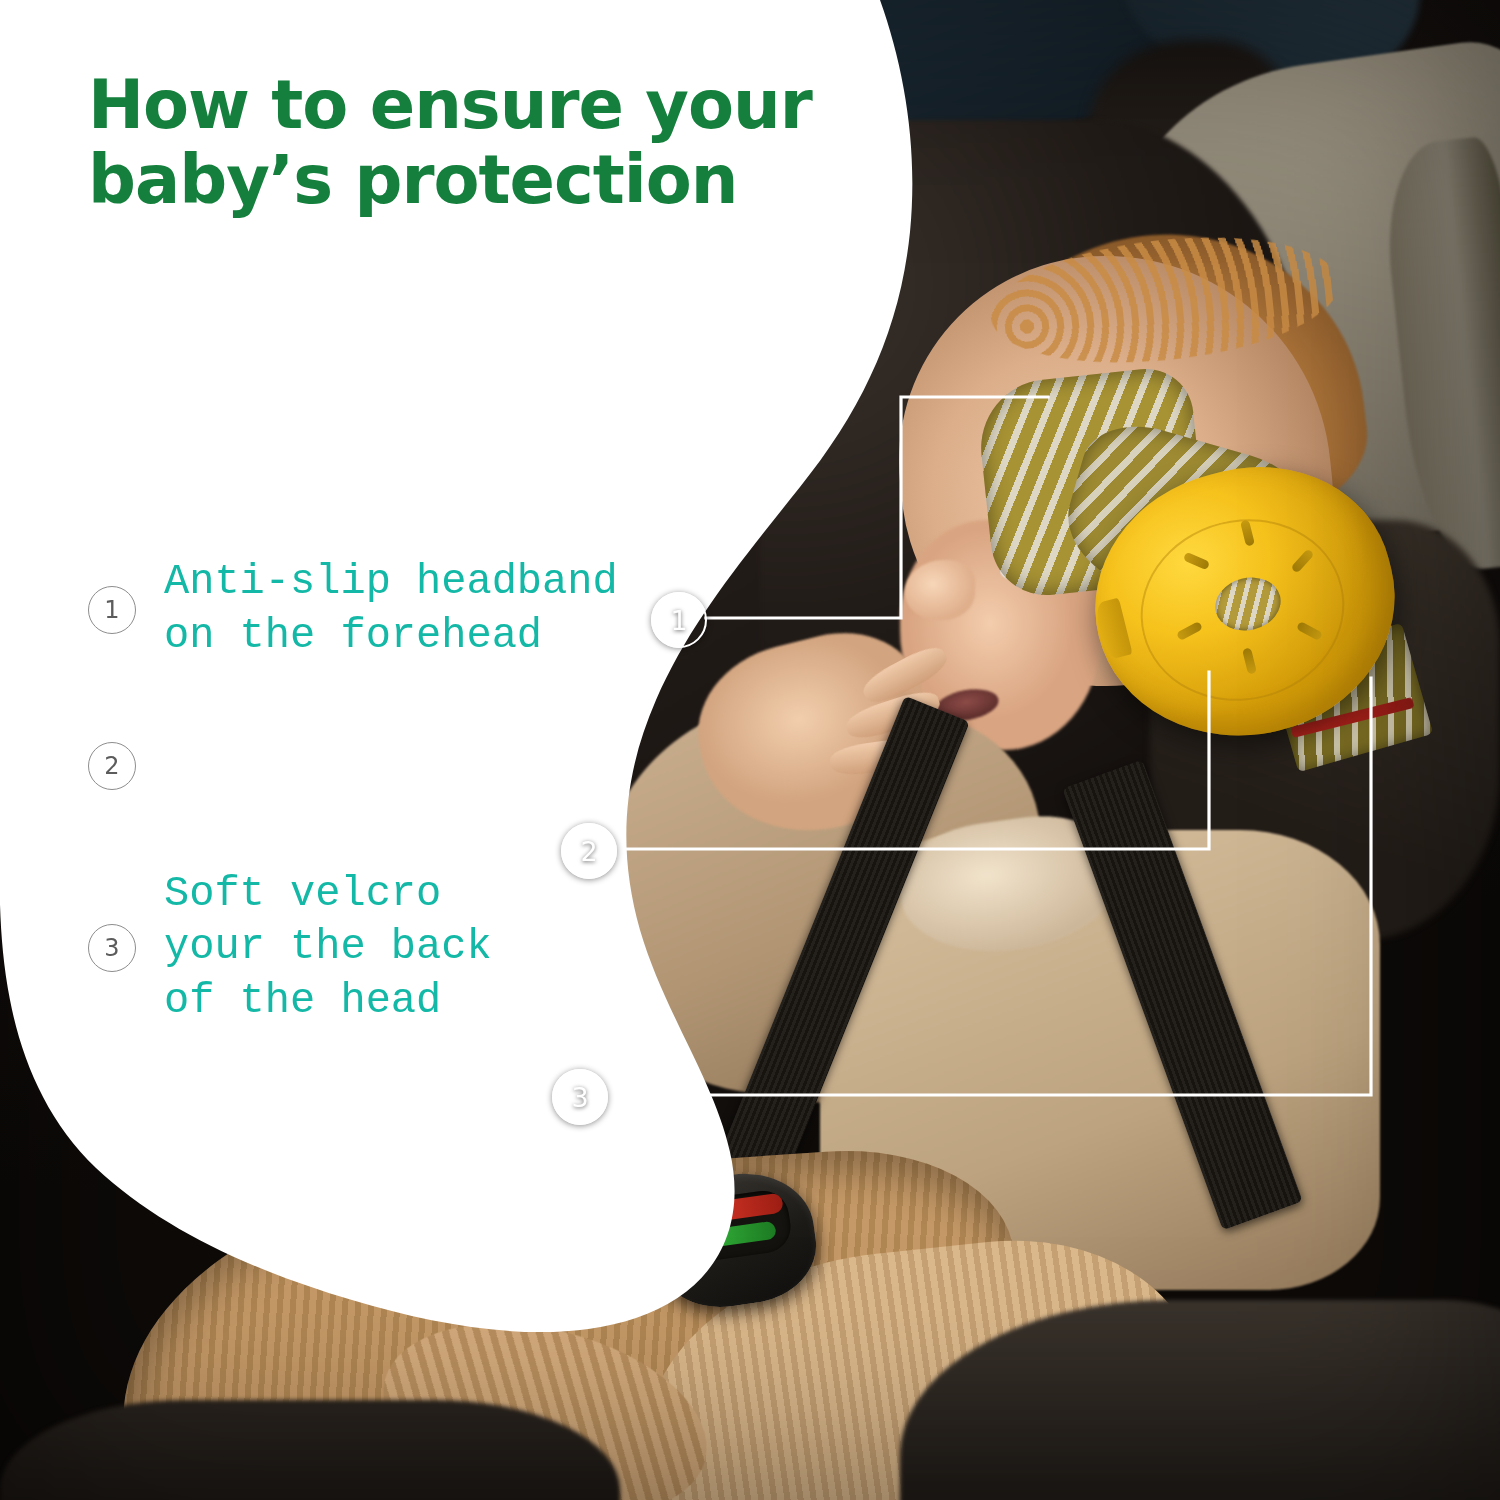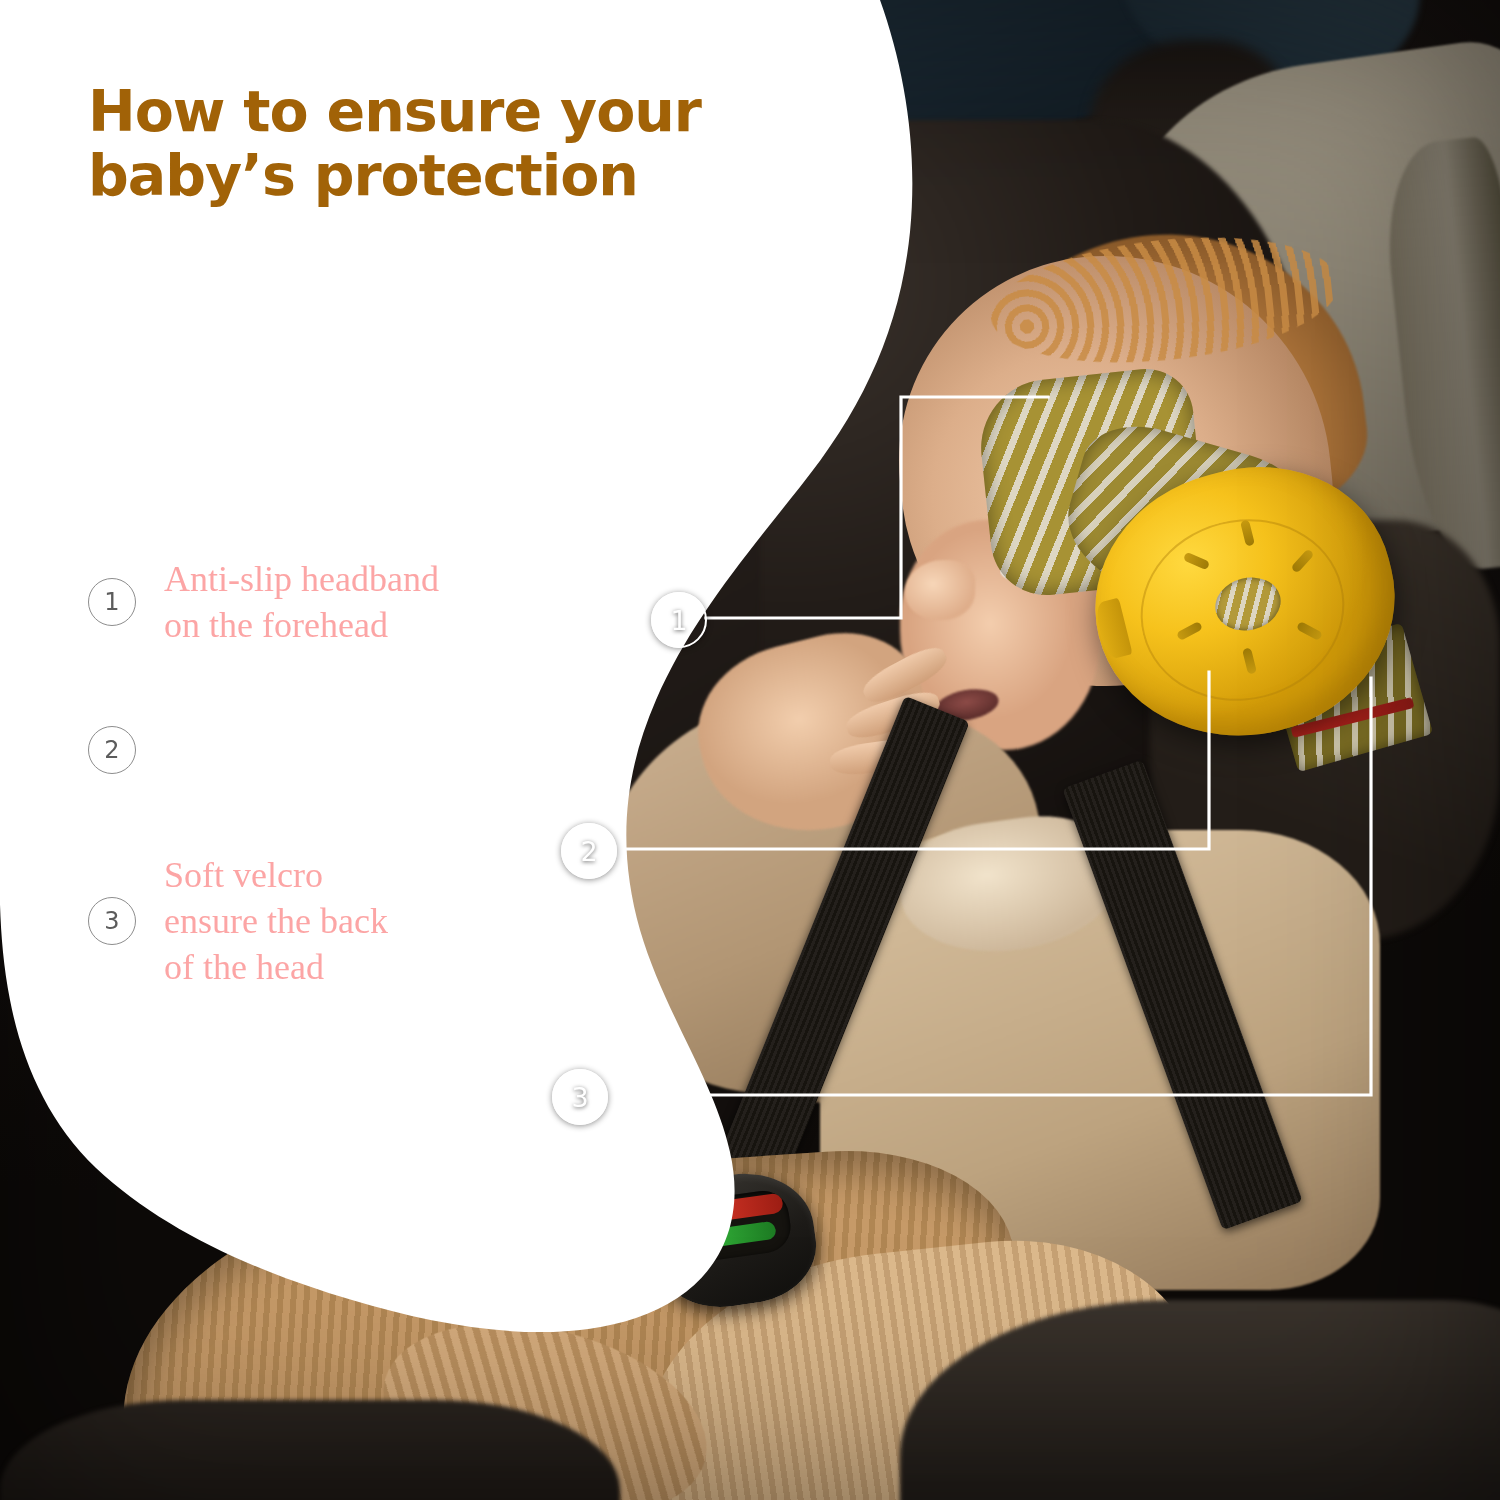--- a/index.html
+++ b/index.html
@@ -185,32 +185,32 @@
           pointer-events:none;}
   .cmark{position:absolute;width:52px;height:52px;border-radius:50%;
      border:2.5px solid #fff;color:#fff;display:flex;align-items:center;
      justify-content:center;font-size:27px;font-family:"DejaVu Sans",sans-serif;
      background:transparent;
      text-shadow:0 1px 4px rgba(0,0,0,.6);
      box-shadow:0 1px 6px rgba(0,0,0,.45);}
 
   
   .panel{position:absolute;left:0;top:0;width:720px;height:1280px;}
-  .title{position:absolute;left:88px;top:80px;width:760px;
+  .title{position:absolute;left:88px;top:68px;width:760px;
      font-family:"DejaVu Sans",sans-serif;
-     font-size:57px;line-height:1.12;font-weight:700;letter-spacing:-1px;
-     color:#a16207;}
+     font-size:67px;line-height:1.12;font-weight:700;letter-spacing:-1px;
+     color:#15803d;}
   .list{position:absolute;left:88px;top:556px;width:560px;}
   .row{display:flex;align-items:center;margin-bottom:78px;}
   .num{flex:0 0 auto;width:46px;height:46px;border-radius:50%;
      border:1.6px solid #8d8d8d;color:#5c5c5c;font-size:24px;
      display:flex;align-items:center;justify-content:center;
      font-family:"DejaVu Sans",sans-serif;margin-right:28px;}
-  .rtext{font-family:Liberation Serif, serif;font-size:36px;line-height:1.28;
-     color:#fca5a5;white-space:pre-line;}
+  .rtext{font-family:Liberation Mono, monospace;font-size:42px;line-height:1.28;
+     color:#14b8a6;white-space:pre-line;}
 </style>
 </head>
 <body>
 
 <div id="stage">
 
   <div class="photo">
     <div class="ph bg-dark"></div>
     <div class="ph window"></div>
     <div class="ph window2"></div>
@@ -300,21 +300,21 @@
         <div class="num">1</div>
         <div class="rtext">Anti-slip headband
 on the forehead</div>
       </div>
       <div class="row">
         <div class="num">2</div>
       </div>
       <div class="row">
         <div class="num">3</div>
         <div class="rtext">Soft velcro
-ensure the back
+your the back
 of the head</div>
       </div>
     </div>
   </div>
 
   <svg class="leader" viewBox="0 0 1500 1500">
 
     <polyline points="706,618 901,618 901,397 1048,397" fill="none" stroke="#ffffff" stroke-width="3.2" stroke-linecap="square"></polyline>
 
     <polyline points="616,849 1209,849 1209,672" fill="none" stroke="#ffffff" stroke-width="3.2" stroke-linecap="square"></polyline>

